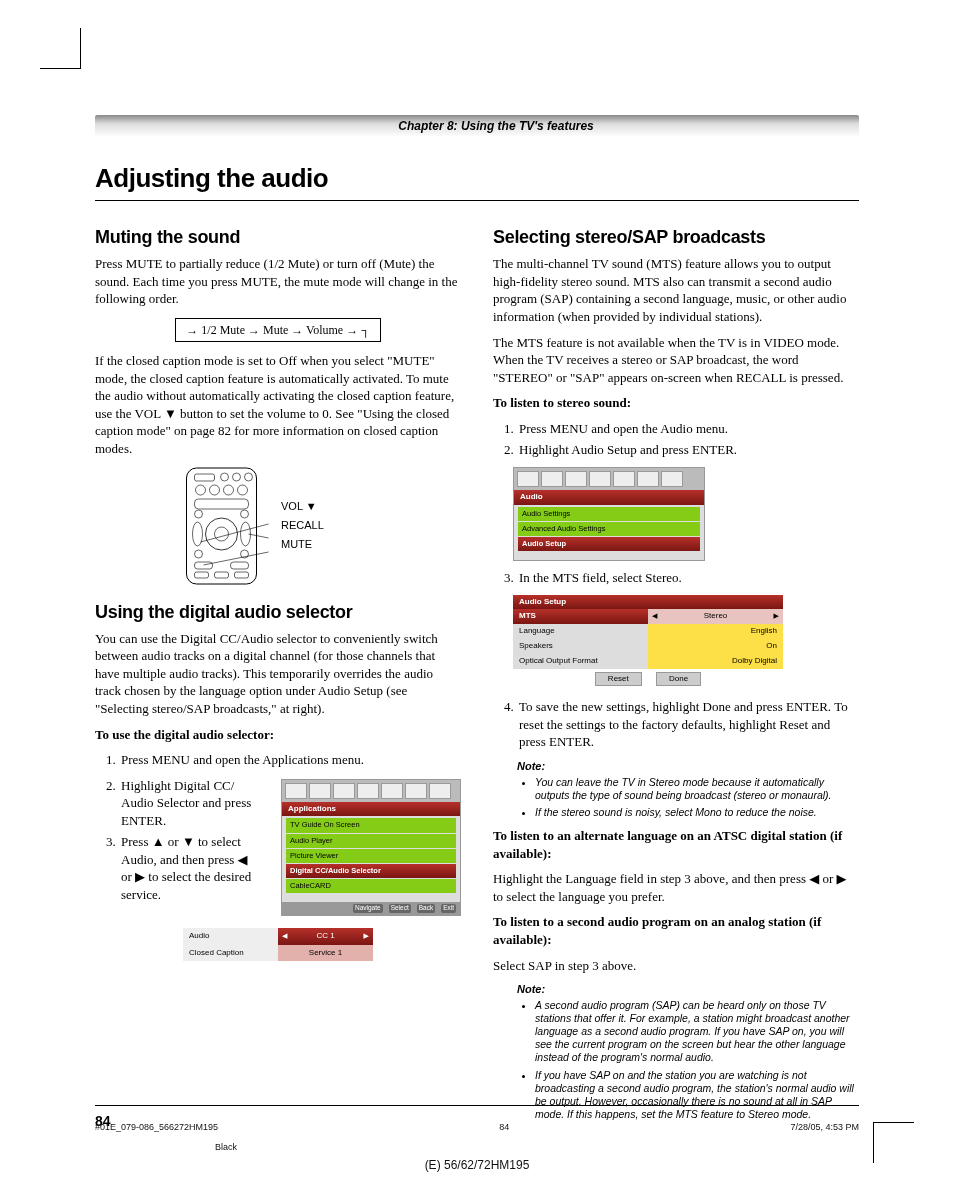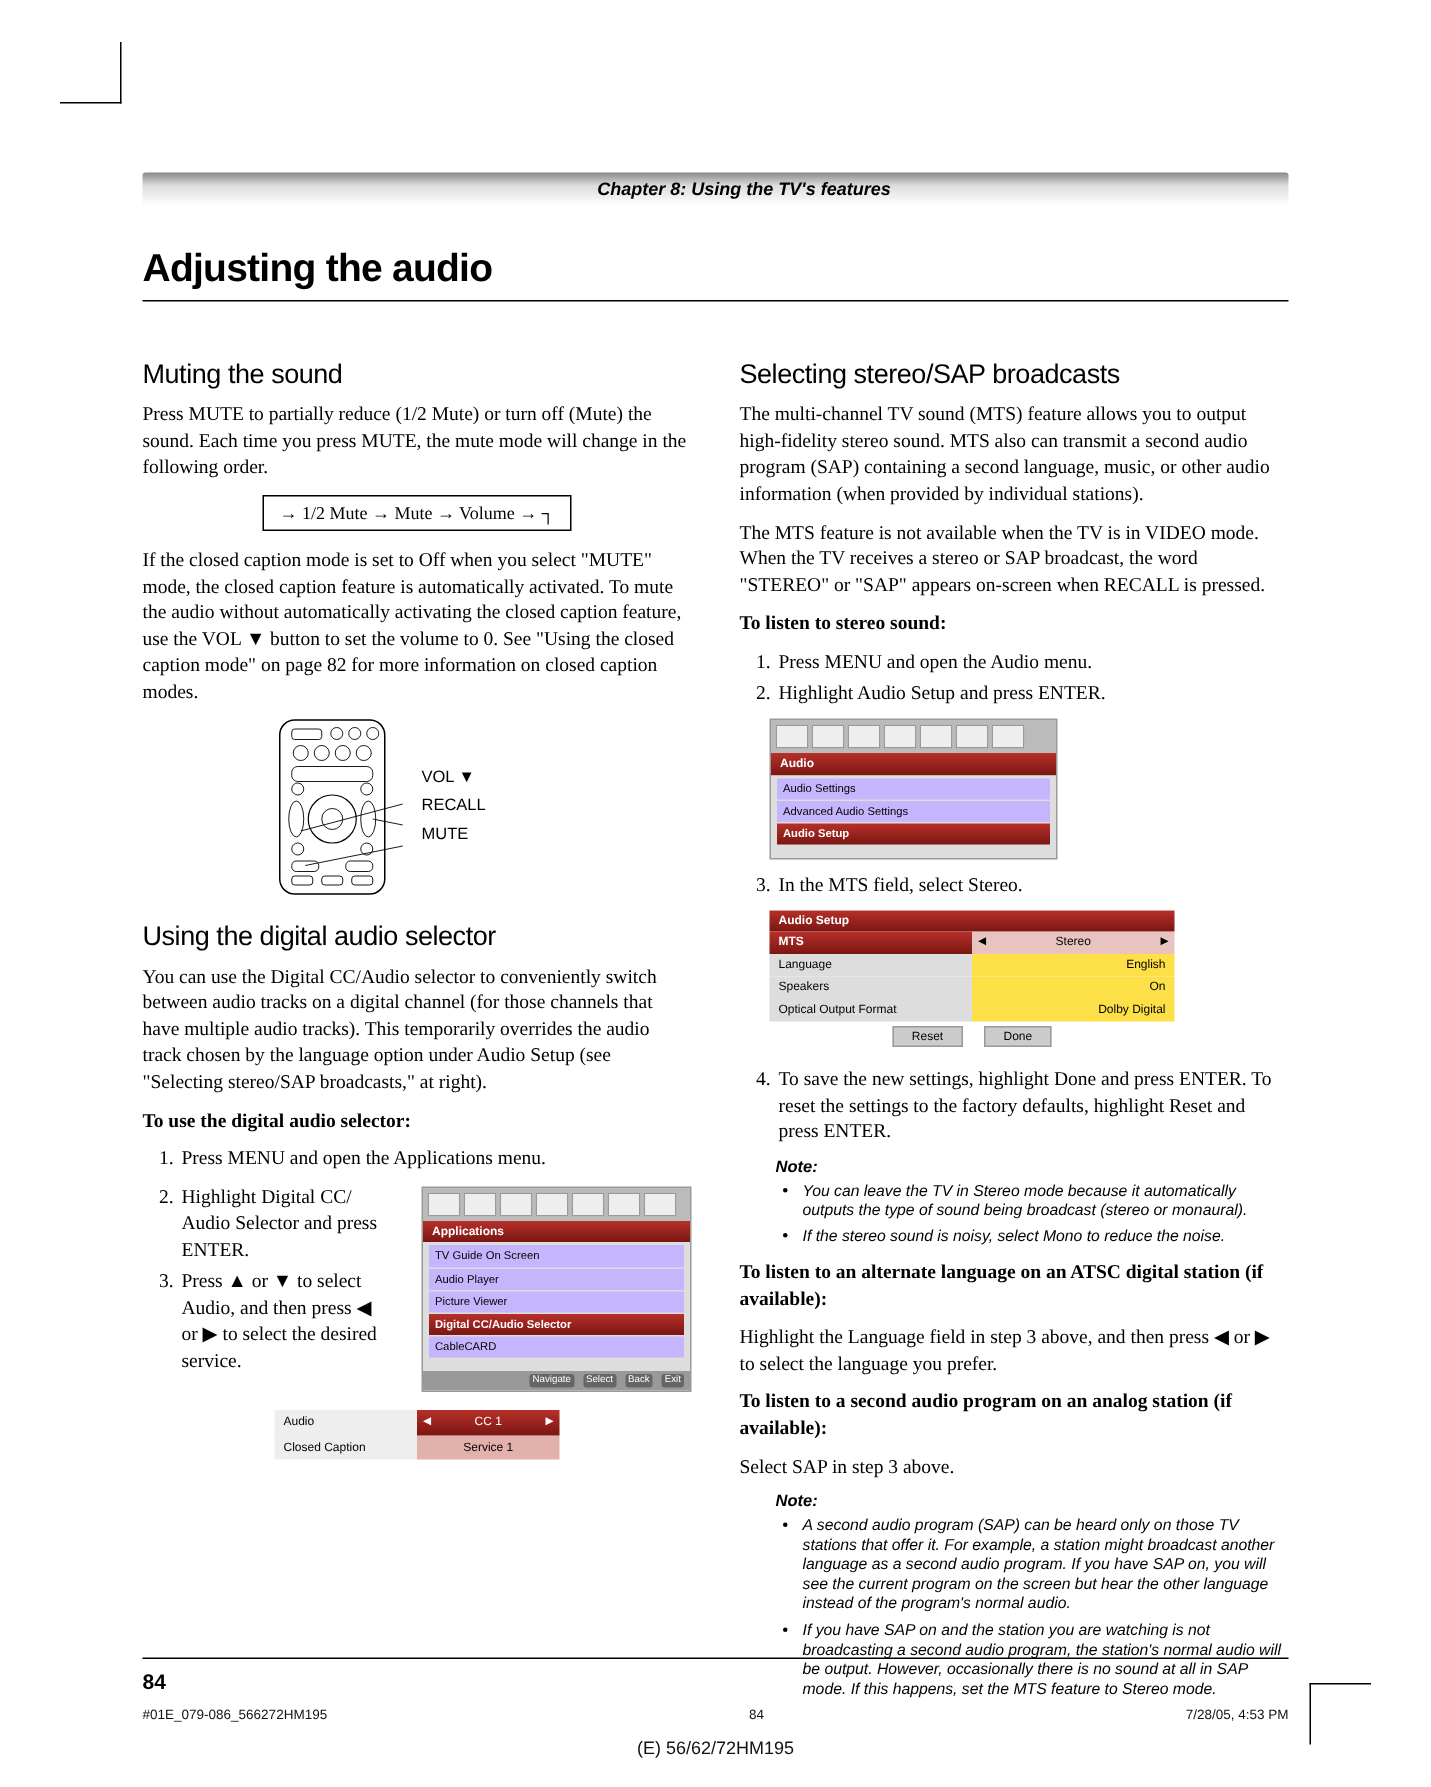--- a/index.html
+++ b/index.html
@@ -49,23 +49,23 @@
   .columns {
     display: flex;
     gap: 32px;
   }
   .col {
     flex: 1;
     min-width: 0;
   }
   h2 {
     font-family: Arial, Helvetica, sans-serif;
-    font-weight: normal;
+    font-weight: bold;
     font-size: 18px;
-    margin: 16px 0 6px 0;
+    margin: 4px 0 6px 0;
     letter-spacing: -0.3px;
   }
   h2.mt { margin-top: 14px; }
   p { margin: 0 0 8px 0; }
   .cycle-box {
     display: inline-block;
     border: 1px solid #000;
     padding: 3px 10px;
     margin: 2px auto 10px auto;
     font-size: 12px;
@@ -131,21 +131,21 @@
     color: #fff;
     font-weight: bold;
     padding: 2px 6px;
     font-size: 8px;
   }
   .osd-body {
     background: #ddd;
     padding: 2px 0 8px 0;
   }
   .osd-item {
-    background: #c4b5fd;
+    background: #84cc16;
     margin: 0 4px 1px 4px;
     padding: 2px 4px;
     font-size: 7.5px;
   }
   .osd-item.sel {
     background: linear-gradient(to bottom, #b7302a, #7a1612);
     color: #fff;
     font-weight: bold;
   }
   .osd-footer {
@@ -425,15 +425,16 @@
     <div class="rule2"></div>
     <div class="pagenum">84</div>
   </div>
 
   <div class="printinfo">
     <div class="row1">
       <span>#01E_079-086_566272HM195</span>
       <span>84</span>
       <span>7/28/05, 4:53 PM</span>
     </div>
+    <div style="margin-left:120px">Black</div>
     <div class="model">(E) 56/62/72HM195</div>
   </div>
 </div>
 
 </body></html>

